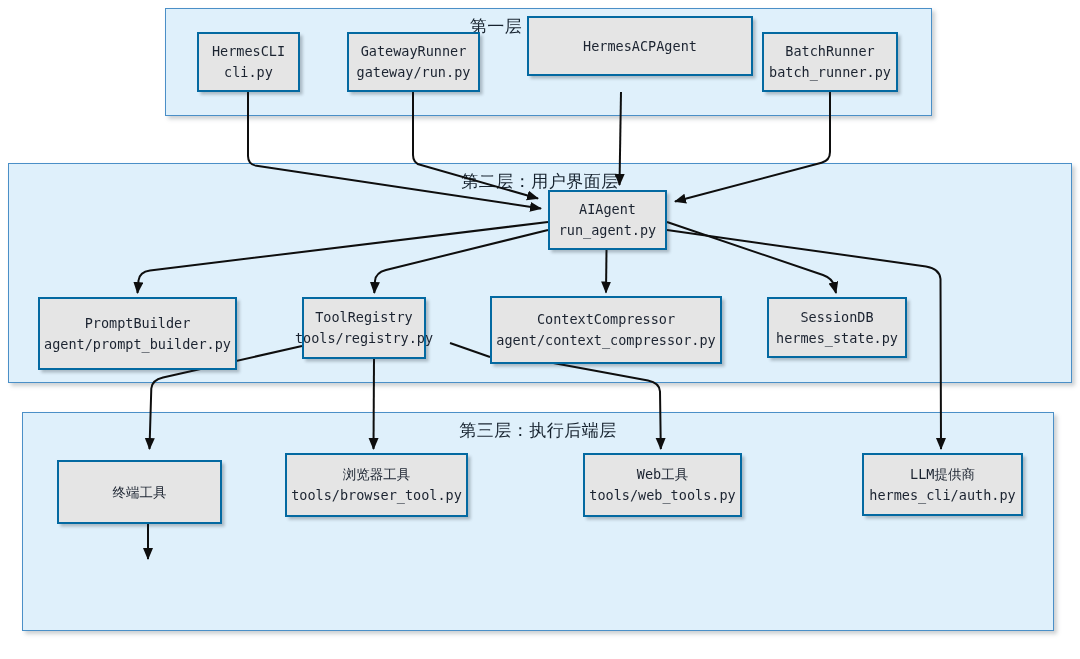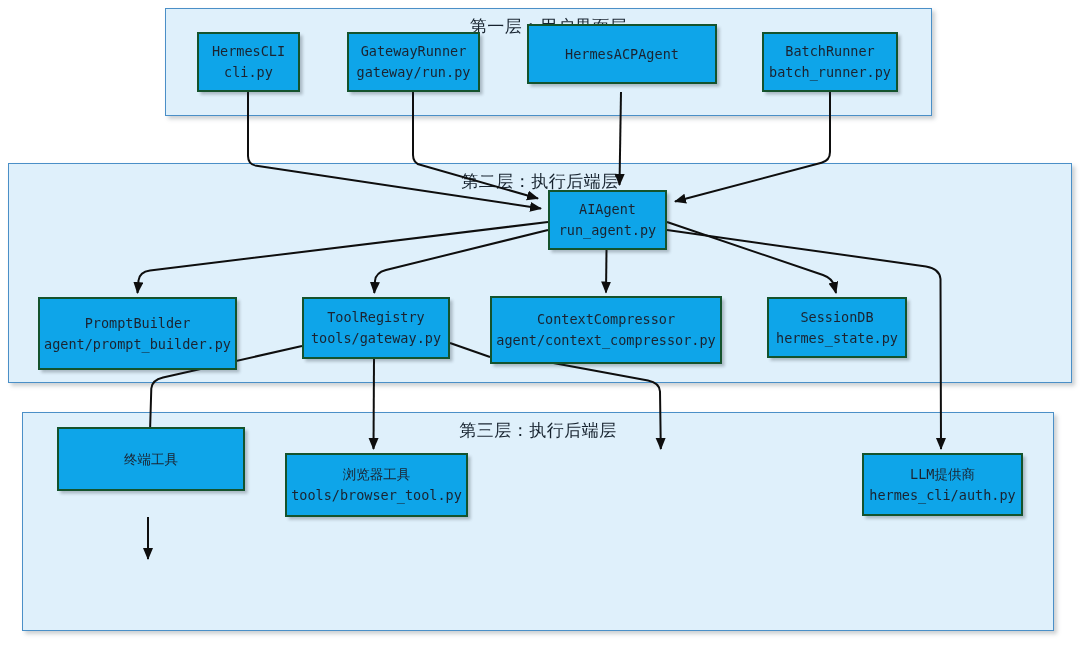--- a/index.html
+++ b/index.html
@@ -17,22 +17,22 @@
   }
   .layer-label{
     position:absolute;top:6px;left:0;right:0;
     text-align:center;
     font-size:17px;color:#16222e;
     font-family:"DejaVu Sans","Liberation Sans",sans-serif;
     letter-spacing:0.5px;
   }
   .node{
     position:absolute;
-    background:#0ea5e9;
-    border:2px solid #14532d;
+    background:#e5e5e5;
+    border:2px solid #0369a1;
     box-shadow:2.5px 2.5px 3px rgba(40,50,60,0.3);
     box-sizing:border-box;
     display:flex;flex-direction:column;align-items:center;justify-content:center;
     gap:4px;
     z-index:3;
   }
   .node-name,.node-path{
     font-size:13.5px;line-height:1.25;color:#1b2330;white-space:nowrap;
   }
   .edges{position:absolute;left:0;top:0;z-index:2;}
@@ -40,21 +40,21 @@
 </style>
 </head>
 <body>
 
 <div class="canvas">
 
   <div class="layer" style="left:165px;top:8px;width:767px;height:108px">
     <div class="layer-label">第一层：用户界面层</div>
   </div>
   <div class="layer" style="left:8px;top:163px;width:1064px;height:220px">
-    <div class="layer-label">第二层：执行后端层</div>
+    <div class="layer-label">第二层：用户界面层</div>
   </div>
   <div class="layer" style="left:22px;top:412px;width:1032px;height:219px">
     <div class="layer-label">第三层：执行后端层</div>
   </div>
 
   <svg class="edges" width="1080" height="659" viewBox="0 0 1080 659">
     <defs>
       <marker id="arw" markerUnits="userSpaceOnUse" markerWidth="14" markerHeight="12" refX="11" refY="5" orient="auto">
         <path d="M0,0 L12,5 L0,10 z" fill="#0e0e0e"></path>
       </marker>
@@ -76,54 +76,58 @@
   </svg>
 
   <div class="node" style="left:197px;top:32px;width:103px;height:60px">
     <div class="node-name">HermesCLI</div>
     <div class="node-path">cli.py</div>
   </div>
   <div class="node" style="left:347px;top:32px;width:133px;height:60px">
     <div class="node-name">GatewayRunner</div>
     <div class="node-path">gateway/run.py</div>
   </div>
-  <div class="node" style="left:527px;top:24px;width:190px;height:60px">
+  <div class="node" style="left:527px;top:16px;width:226px;height:60px">
     <div class="node-name">HermesACPAgent</div>
   </div>
   <div class="node" style="left:762px;top:32px;width:136px;height:60px">
     <div class="node-name">BatchRunner</div>
     <div class="node-path">batch_runner.py</div>
   </div>
 
   <div class="node" style="left:548px;top:190px;width:119px;height:60px">
     <div class="node-name">AIAgent</div>
     <div class="node-path">run_agent.py</div>
   </div>
   <div class="node" style="left:38px;top:297px;width:199px;height:73px">
     <div class="node-name">PromptBuilder</div>
     <div class="node-path">agent/prompt_builder.py</div>
   </div>
-  <div class="node" style="left:302px;top:297px;width:148px;height:62px">
+  <div class="node" style="left:302px;top:297px;width:124px;height:62px">
     <div class="node-name">ToolRegistry</div>
-    <div class="node-path">tools/gateway.py</div>
+    <div class="node-path">tools/registry.py</div>
   </div>
   <div class="node" style="left:490px;top:296px;width:232px;height:68px">
     <div class="node-name">ContextCompressor</div>
     <div class="node-path">agent/context_compressor.py</div>
   </div>
   <div class="node" style="left:767px;top:297px;width:140px;height:61px">
     <div class="node-name">SessionDB</div>
     <div class="node-path">hermes_state.py</div>
   </div>
 
-  <div class="node" style="left:57px;top:427px;width:188px;height:64px">
+  <div class="node" style="left:57px;top:460px;width:165px;height:64px">
     <div class="node-name">终端工具</div>
   </div>
   <div class="node" style="left:285px;top:453px;width:183px;height:64px">
     <div class="node-name">浏览器工具</div>
     <div class="node-path">tools/browser_tool.py</div>
+  </div>
+  <div class="node" style="left:583px;top:453px;width:159px;height:64px">
+    <div class="node-name">Web工具</div>
+    <div class="node-path">tools/web_tools.py</div>
   </div>
   <div class="node" style="left:862px;top:453px;width:161px;height:63px">
     <div class="node-name">LLM提供商</div>
     <div class="node-path">hermes_cli/auth.py</div>
   </div>
 
 </div>
 
 </body></html>

